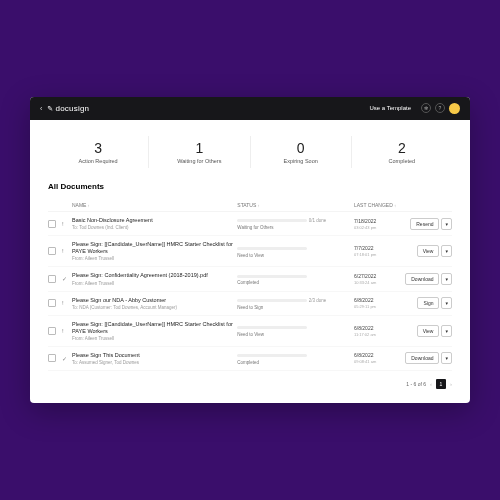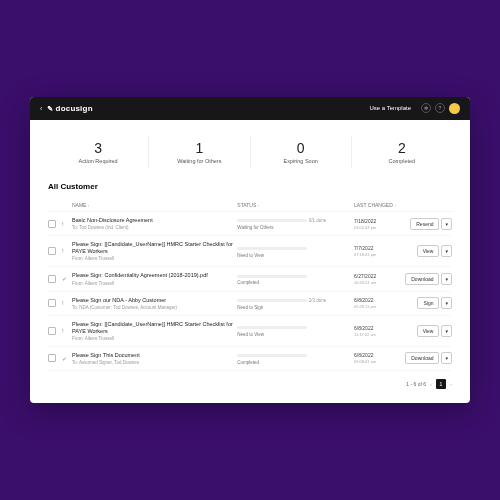--- a/index.html
+++ b/index.html
@@ -1,20 +1,20 @@
 <!DOCTYPE html>
 <html><head>
 <meta charset="utf-8">
 <style>
 *{box-sizing:border-box;margin:0;padding:0;font-family:Helvetica,Arial,sans-serif}
 body{background:#3a0e6b;display:flex;align-items:center;justify-content:center;width:500px;height:500px}
 .app{background:#fff;width:440px;border-radius:4px;overflow:hidden;box-shadow:0 8px 30px rgba(0,0,0,.3)}
 .topbar{background:#17171a;color:#fff;display:flex;align-items:center;padding:6px 10px;font-size:7px}
 .back{margin-right:5px;opacity:.8}
-.brand{font-weight:700;font-size:8px;letter-spacing:.2px}
+.brand{font-weight:400;font-size:8px;letter-spacing:.2px}
 .brand::before{content:"✎ ";font-size:7px}
 .spacer{flex:1}
 .tpl{font-size:6px;margin-right:6px}
 .topicon{width:10px;height:10px;border:1px solid #555;border-radius:50%;margin-left:4px;display:flex;align-items:center;justify-content:center;font-size:5px;color:#aaa}
 .avatar{width:11px;height:11px;border-radius:50%;background:#f7c948;margin-left:4px}
 .main{padding:10px 18px 14px}
 .summary{display:flex;gap:0;margin:6px 0 14px}
 .stat{flex:1;text-align:center;border-right:1px solid #eee;padding:4px 2px}
 .stat:last-child{border-right:none}
 .stat .n{font-size:14px;font-weight:300;color:#222}
@@ -71,21 +71,21 @@
         </div>
         <div class="stat">
           <div class="n">0</div>
           <div class="l">Expiring Soon</div>
         </div>
         <div class="stat">
           <div class="n">2</div>
           <div class="l">Completed</div>
         </div>
       </div>
-  <div class="sect">All Customer</div>
+  <div class="sect">All Documents</div>
   <div class="thead">
    <div class="c-chk"></div>
         <div class="c-ico"></div>
    <div class="c-name sort">NAME</div>
    <div class="c-stat sort">STATUS</div>
    <div class="c-date sort">LAST CHANGED</div>
    <div class="c-act"></div>
   </div>
   <div id="rows">
         <div class="row">

